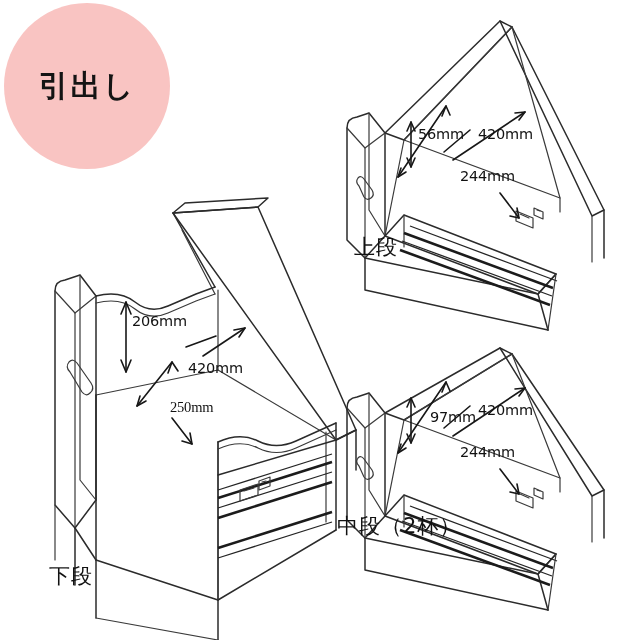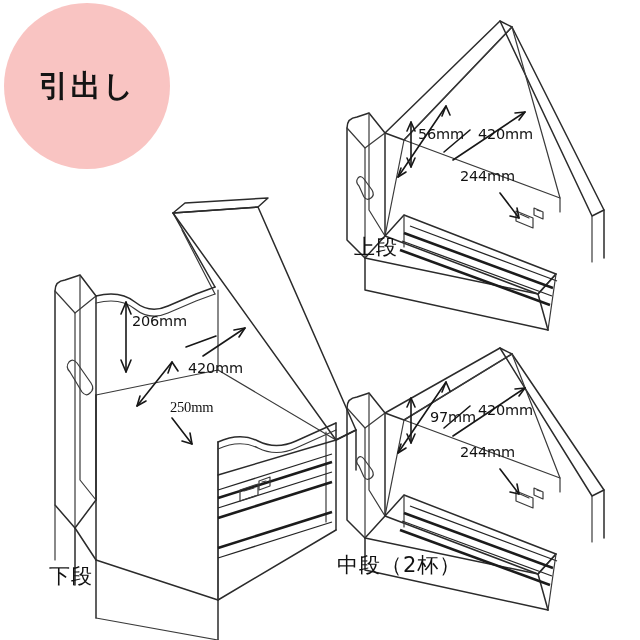--- a/index.html
+++ b/index.html
@@ -282,20 +282,20 @@
   </svg>
 
   <div class="dimtext" style="left:418px; top:126px;">56mm</div>
   <div class="dimtext" style="left:478px; top:126px;">420mm</div>
   <div class="dimtext" style="left:460px; top:168px;">244mm</div>
   <div class="tierlabel" style="left:354px; top:233px;text-align:center;">上段</div>
 
   <div class="dimtext" style="left:430px; top:409px;">97mm</div>
   <div class="dimtext" style="left:478px; top:402px;">420mm</div>
   <div class="dimtext" style="left:460px; top:444px;">244mm</div>
-  <div class="tierlabel" style="left:337px; top:551px;">中段（2杯）</div>
+  <div class="tierlabel" style="left:337px; top:512px;">中段（2杯）</div>
 
   <div class="dimtext" style="left:132px; top:313px;">206mm</div>
   <div class="dimtext" style="left:188px; top:360px;">420mm</div>
   <div class="dimtext" style="left:170px; top:399px;font-family:Liberation Serif, serif;">250mm</div>
   <div class="tierlabel" style="left:49px; top:562px;">下段</div>
 
 </div>
 
 </body></html>

